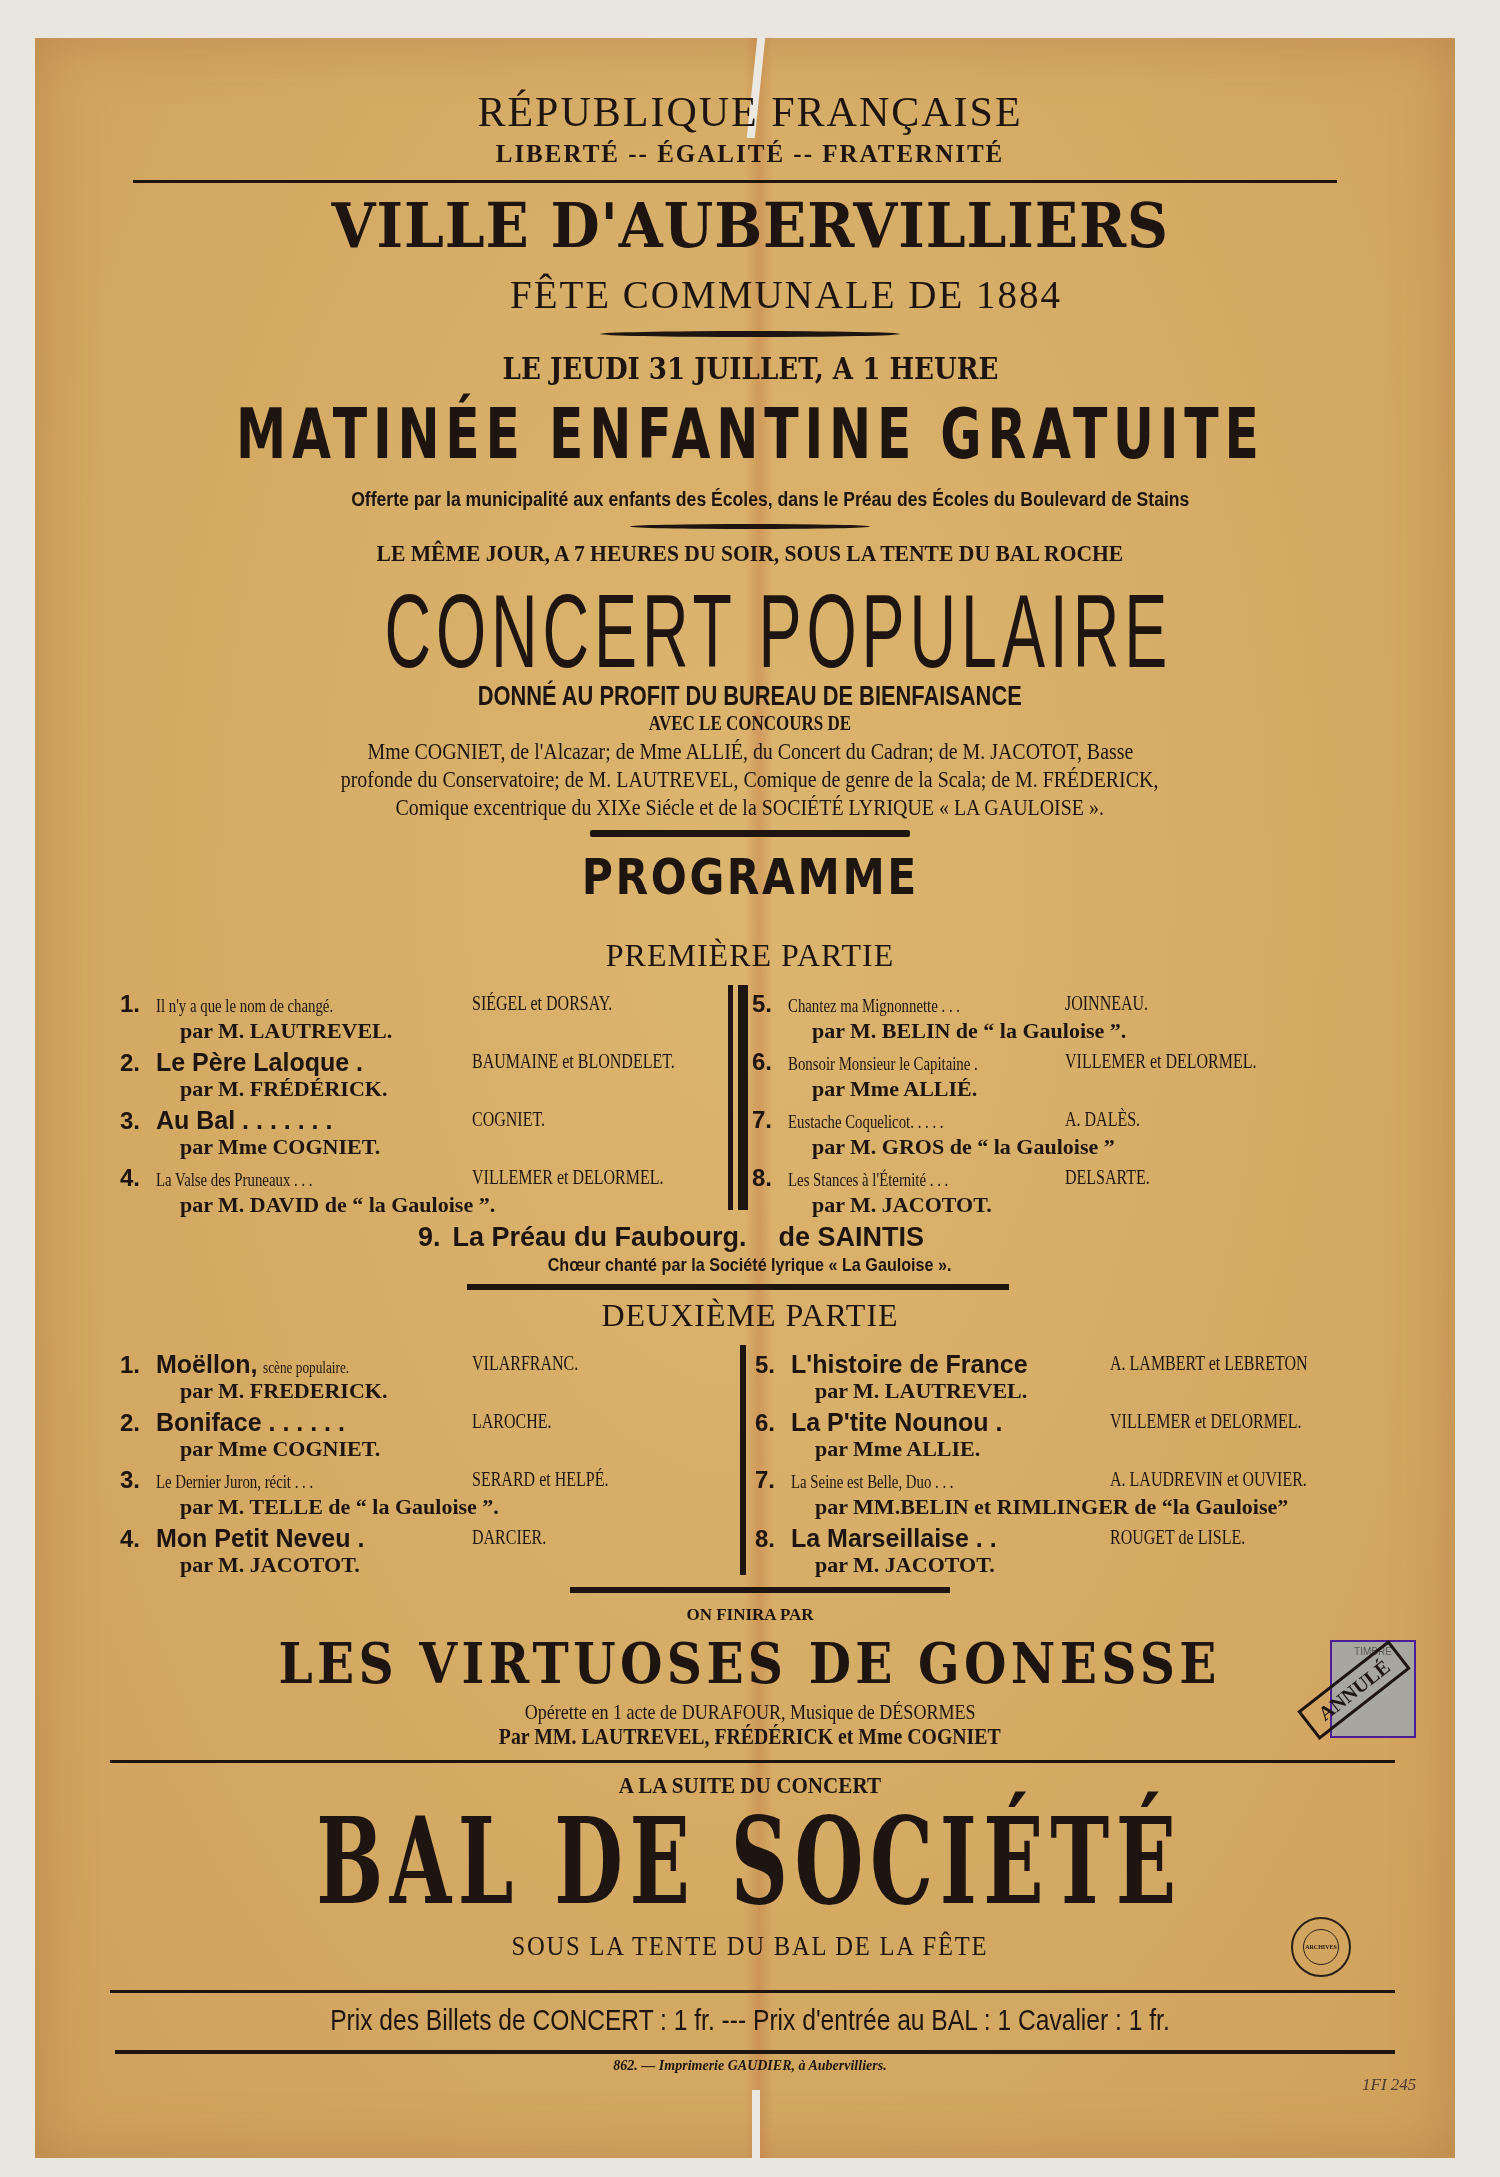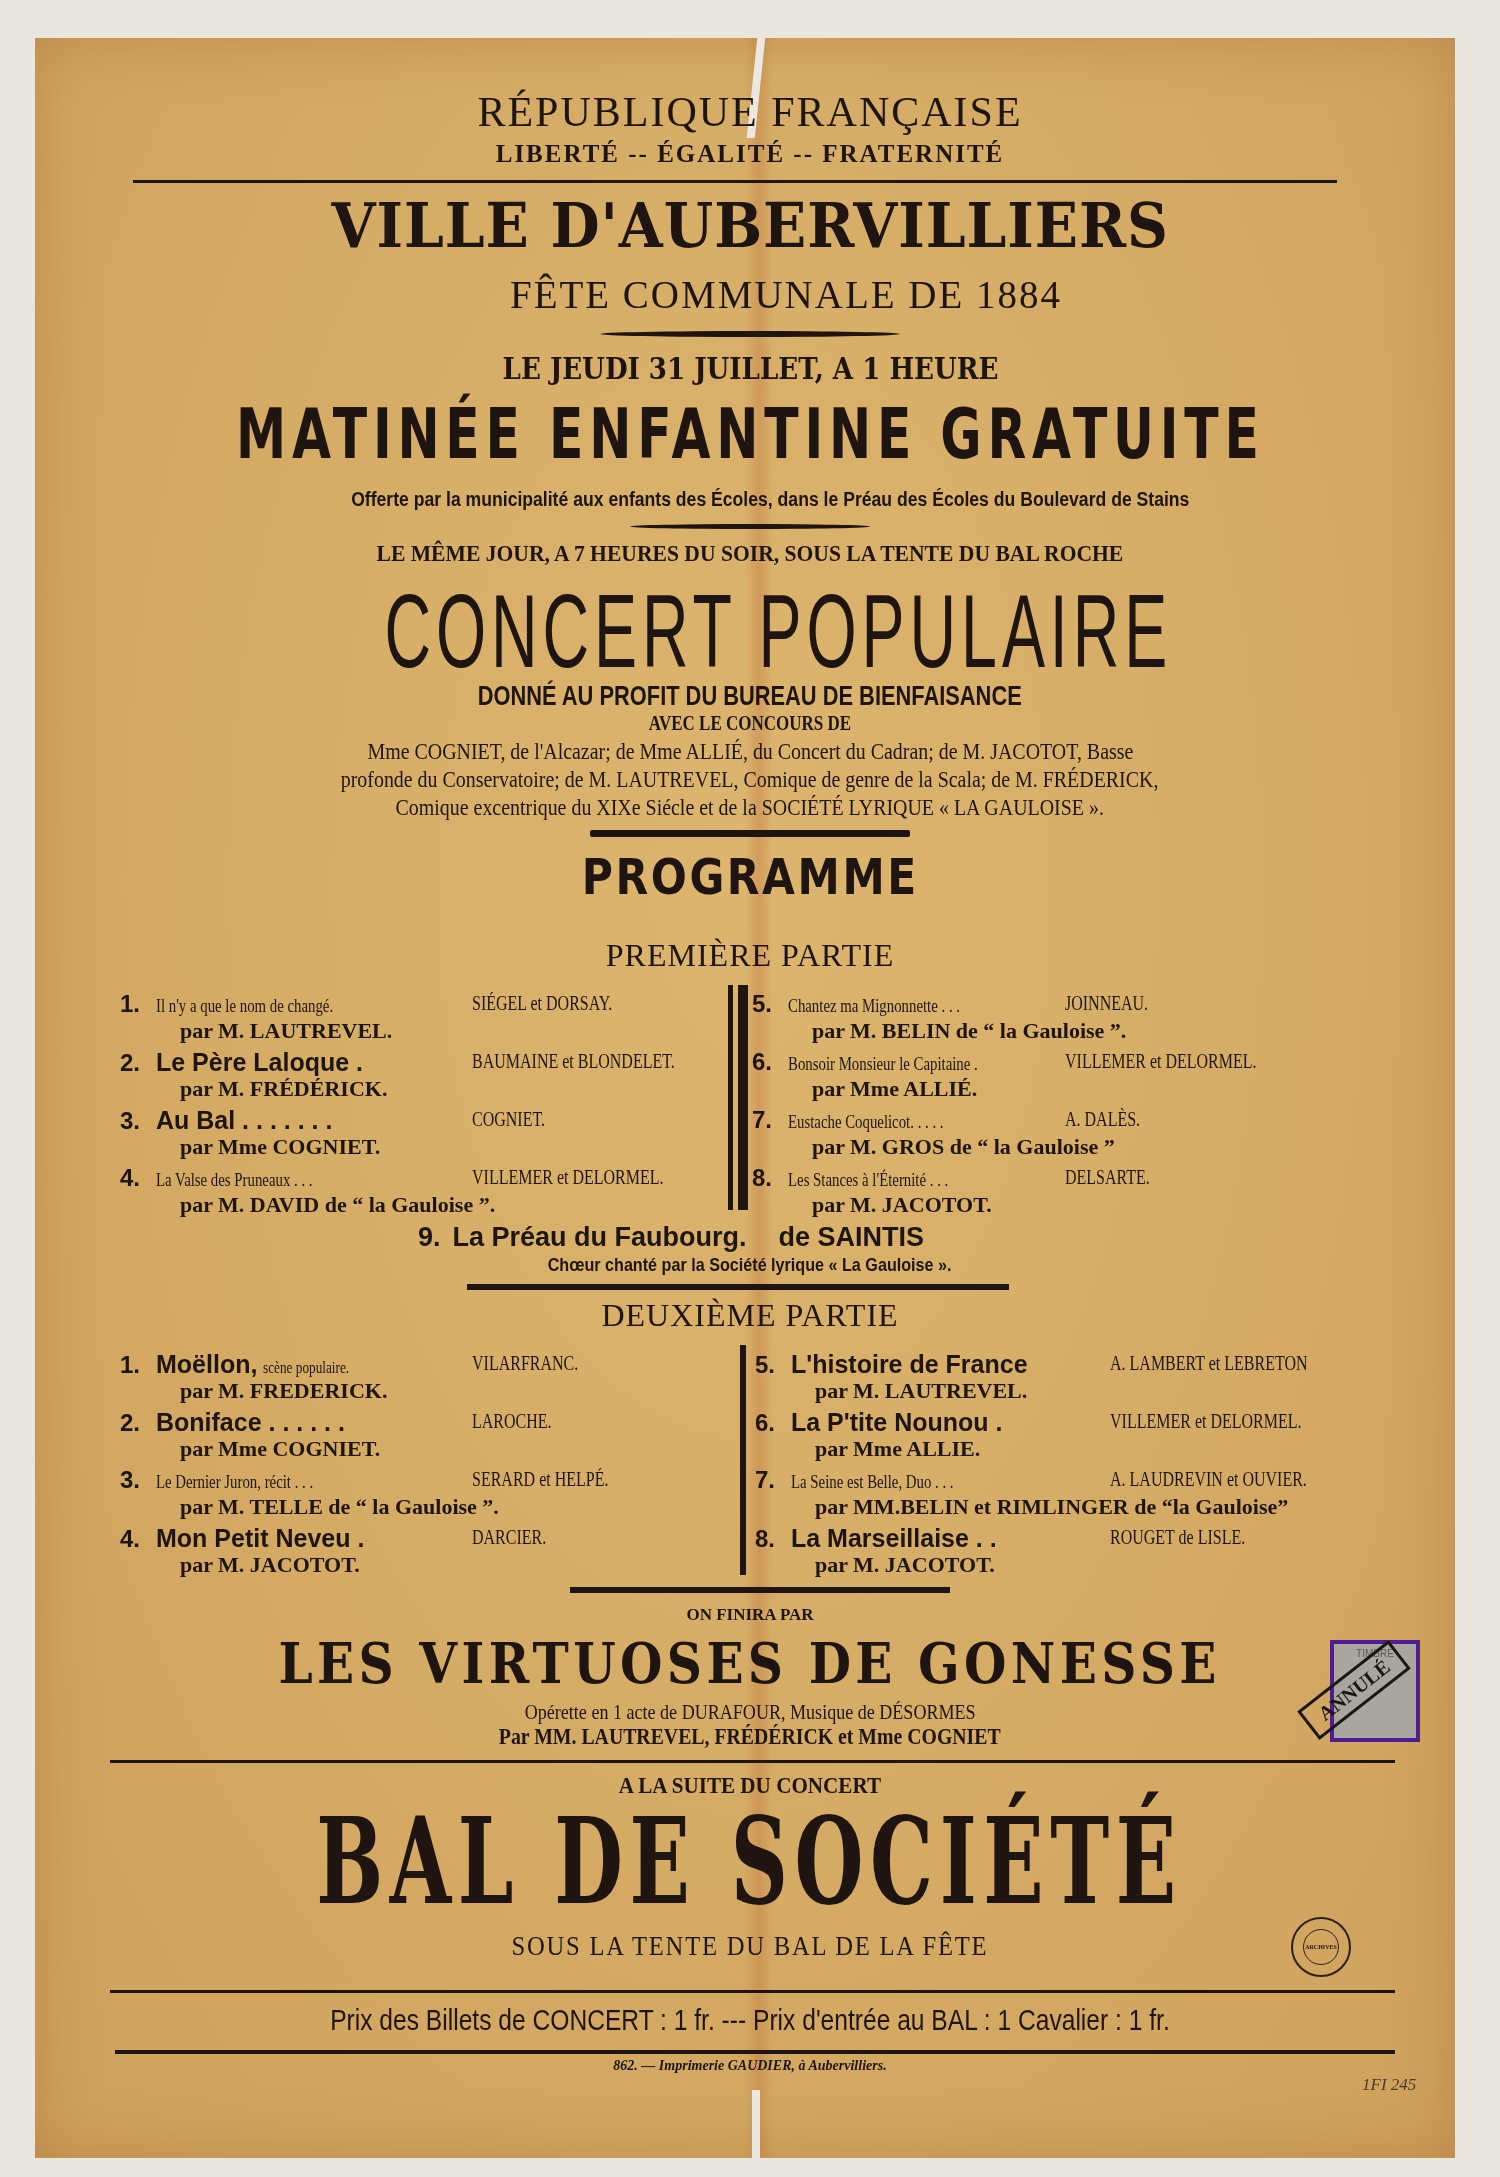--- a/index.html
+++ b/index.html
@@ -129,21 +129,21 @@
   </div>
 
 <div class="rule" style="left:570px;top:1587px;width:380px;height:6px;"></div>
 
 <div class="c" style="top:1605px;font-size:17px;font-weight:bold;">ON FINIRA PAR</div>
 <div class="c" style="top:1630px;font-size:56px;font-weight:bold;font-family:'DejaVu Serif',serif;letter-spacing:5px;"><span class="cond" style="transform:scaleX(0.87);">LES VIRTUOSES DE GONESSE</span></div>
 <div class="c" style="top:1700px;font-size:21px;"><span class="cond" style="transform:scaleX(0.86);">Opérette en 1 acte de DURAFOUR, Musique de DÉSORMES</span></div>
 <div class="c" style="top:1724px;font-size:23px;font-weight:bold;"><span class="cond" style="transform:scaleX(0.86);">Par MM. LAUTREVEL, FRÉDÉRICK et Mme COGNIET</span></div>
 <div class="rule" style="left:110px;top:1760px;width:1285px;height:3px;"></div>
 
-<div class="stamp" style="left:1330px;top:1640px;width:82px;height:94px;background:#a7a69f;border:4px solid #4c1d95;">
+<div class="stamp" style="left:1330px;top:1640px;width:82px;height:94px;background:#a7a69f;border:2px solid #4c1d95;">
   <div style="font-family:'Liberation Sans',sans-serif;font-size:10px;color:#5a5852;text-align:center;margin-top:4px;">TIMBRE</div>
 </div>
 <div class="stamp" style="left:1296px;top:1672px;width:110px;height:30px;border:3px solid #1e1510;transform:rotate(-38deg);font-weight:bold;font-size:20px;text-align:center;line-height:30px;">ANNULÉ</div>
 
 <div class="c" style="top:1772px;font-size:24px;font-weight:bold;"><span class="cond" style="transform:scaleX(0.88);">A LA SUITE DU CONCERT</span></div>
 <div class="c" style="top:1790px;font-size:120px;font-weight:bold;font-family:'DejaVu Serif',serif;letter-spacing:10px;"><span class="cond" style="transform:scaleX(0.66);">BAL DE SOCIÉTÉ</span></div>
 <div class="c" style="top:1930px;font-size:28px;letter-spacing:2px;"><span class="cond" style="transform:scaleX(0.88);">SOUS LA TENTE DU BAL DE LA FÊTE</span></div>
 
 <div class="stamp" style="left:1291px;top:1917px;width:56px;height:56px;border:2px solid #2a2018;border-radius:50%;">
   <div style="position:absolute;left:10px;top:10px;width:34px;height:34px;border:1.5px solid #2a2018;border-radius:50%;font-size:6px;font-weight:bold;text-align:center;line-height:34px;">ARCHIVES</div>

